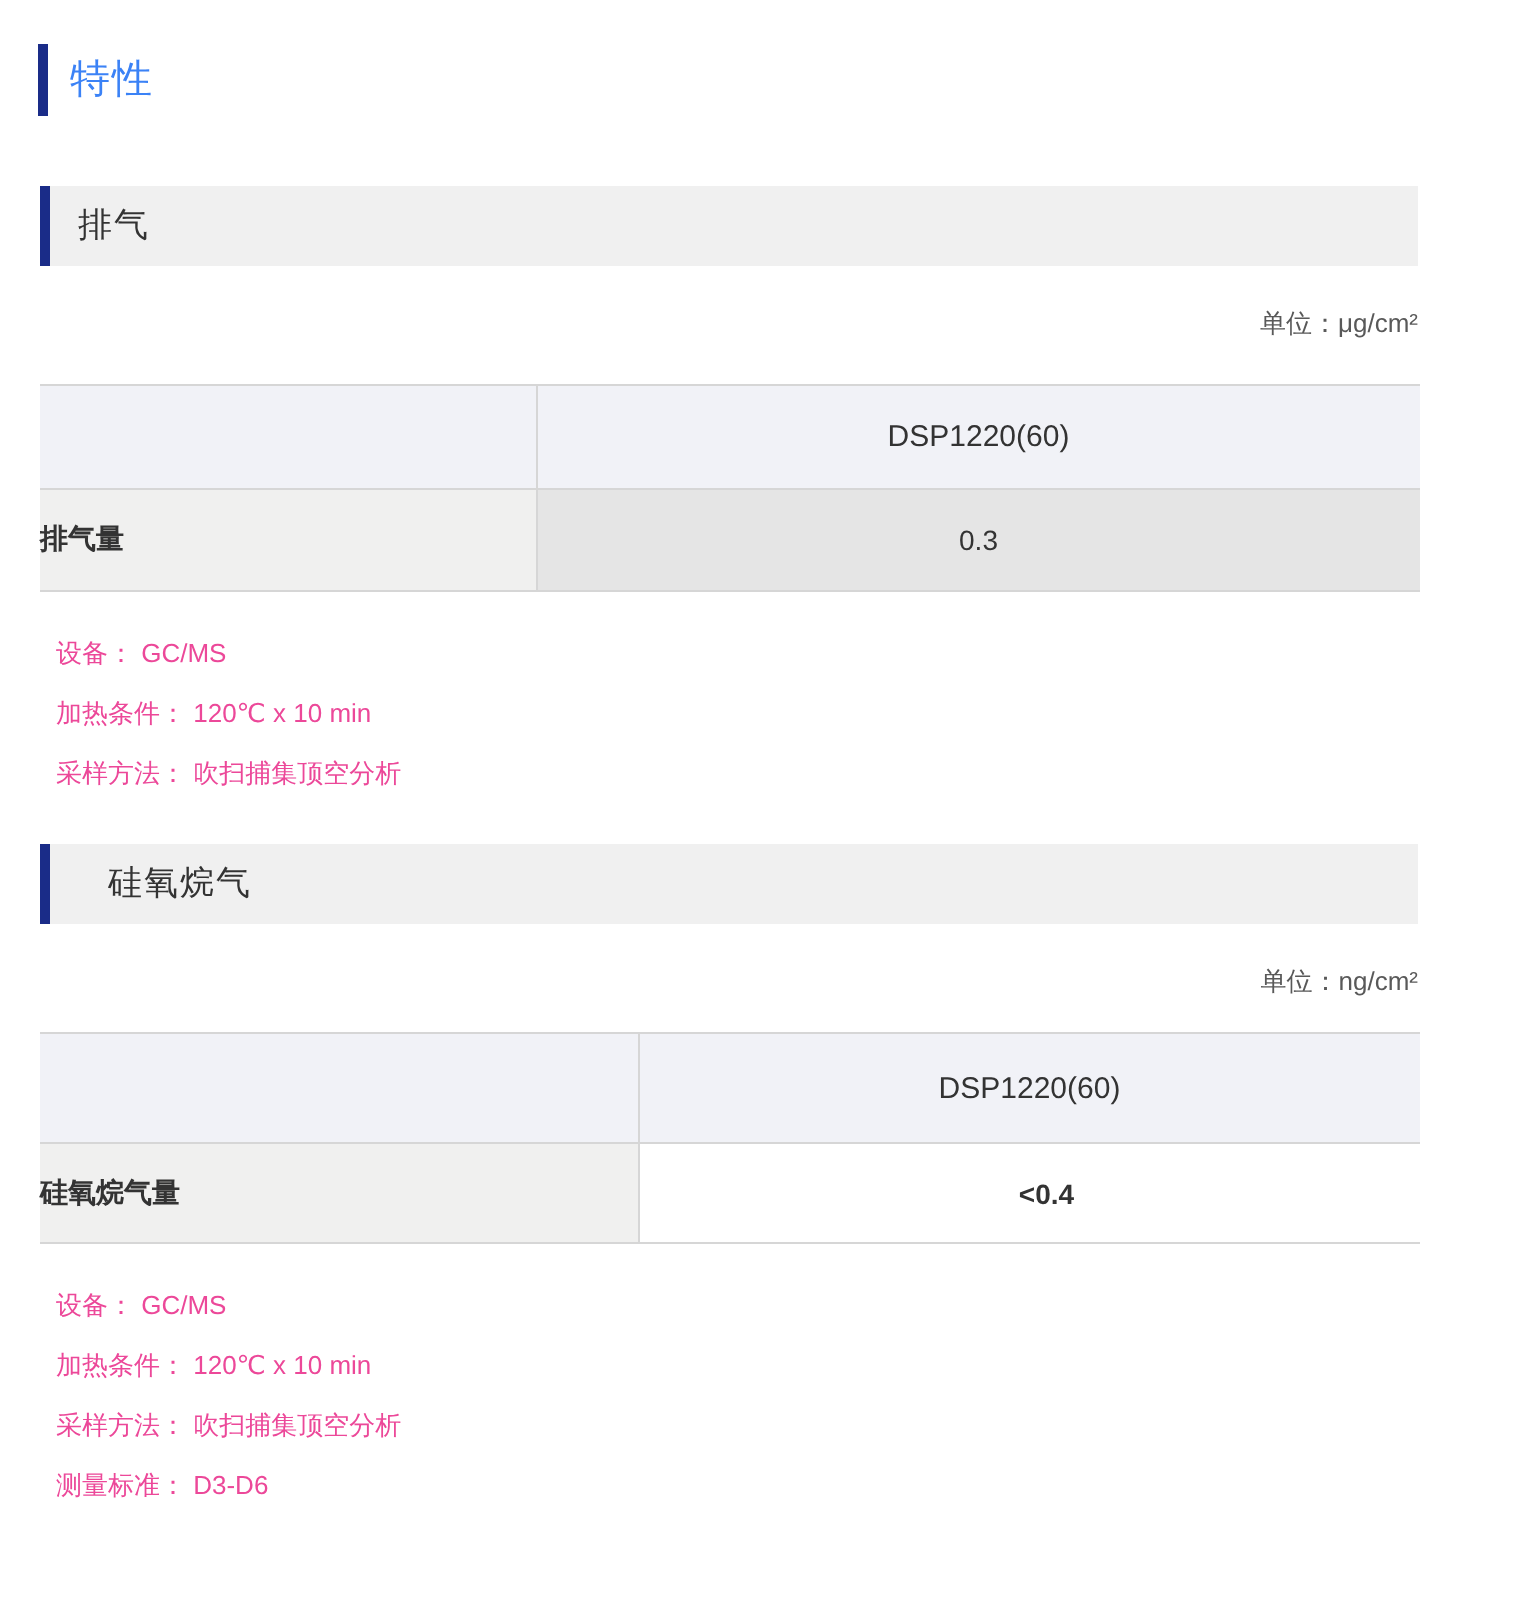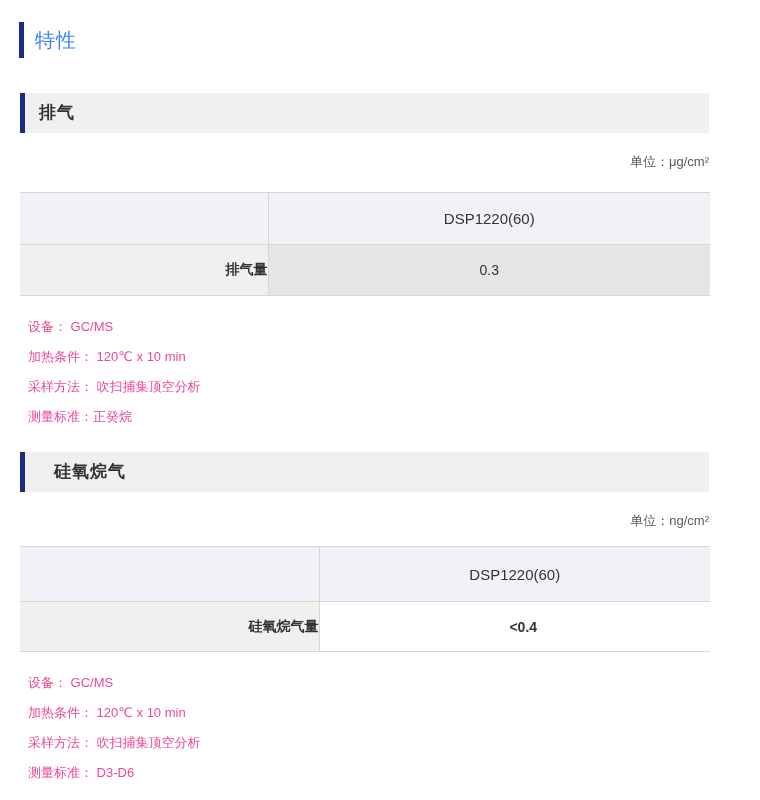--- a/index.html
+++ b/index.html
@@ -28,21 +28,21 @@
   
   .section-header {
     margin: 35px 0 0 20px;
     width: 689px;
     height: 40px;
     line-height: 40px;
     background: #f0f0f0;
     border-left: 5px solid #1a2c88;
     padding-left: 14px;
     font-size: 17px;
-    font-weight: bold;
+    font-weight: normal;
     color: #333333;
     letter-spacing: 1px;
   }
   .section-header.second { margin-top: 20px; }
 
   
   .unit-row {
     margin: 20px 51px 0 0;
     text-align: right;
     font-size: 13px;
@@ -73,21 +73,21 @@
     font-size: 15px;
     text-align: center;
   }
   .t1 th { height: 52px; }
   .t2 th { height: 55px; }
   .t1 .label-col { width: 248px; }
   .t2 .label-col { width: 299px; }
   .spec-table .row-label {
     background: #f0f0ef;
     font-weight: bold;
-    text-align: right;
+    text-align: left;
   }
   .t1 td { height: 51px; }
   .t2 td { height: 50px; }
   .spec-table .label-cell-border { border-right: 1px solid #d6d6d6; }
   .t1 .row-value { text-align: center; background: #e5e5e5; }
   .t2 .row-value { text-align: center; padding-left: 17px; background: #ffffff; font-weight: bold; }
 
   
   .notes {
     margin: 16px 0 0 28px;
@@ -120,21 +120,20 @@
       <td class="row-label label-cell-border">排气量</td>
       <td class="row-value">0.3</td>
     </tr>
   </tbody>
 </table>
 
 <div class="notes">
   <div class="note-line">设备： GC/MS</div>
   <div class="note-line">加热条件： 120℃ x 10 min</div>
   <div class="note-line">采样方法： 吹扫捕集顶空分析</div>
-  <div class="note-line">测量标准：正癸烷</div>
 </div>
 
 <div class="section-header second" style="border-left-color: rgb(26, 44, 136); padding-left: 29px;">硅氧烷气</div>
 
 <div class="unit-row">单位：ng/cm²</div>
 
 <table class="spec-table t2">
   <thead>
     <tr>
       <th class="label-col label-cell-border"></th>

